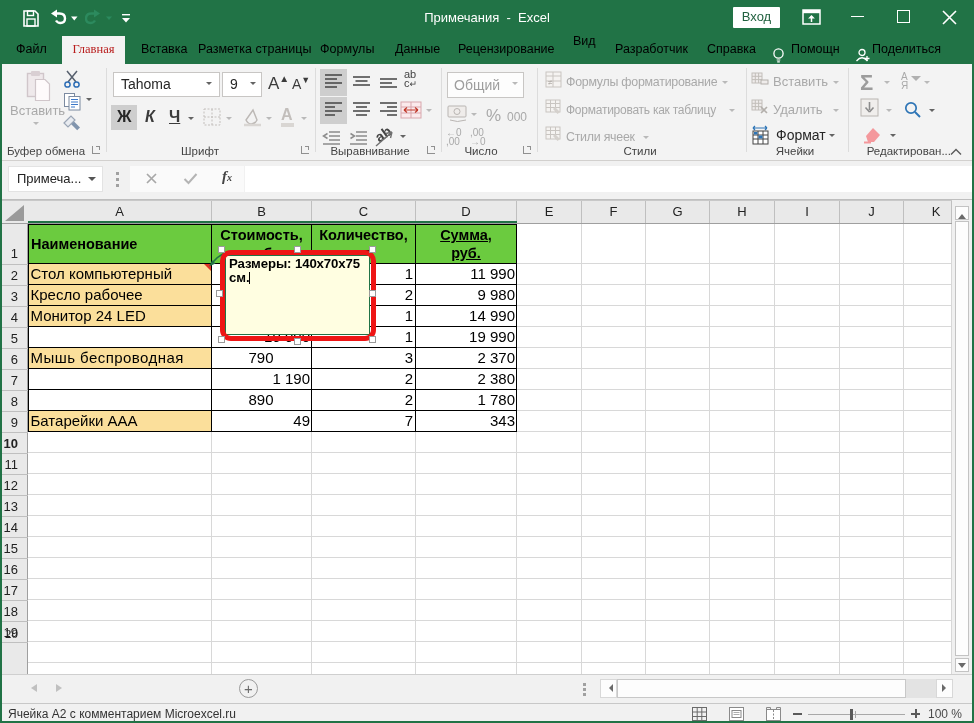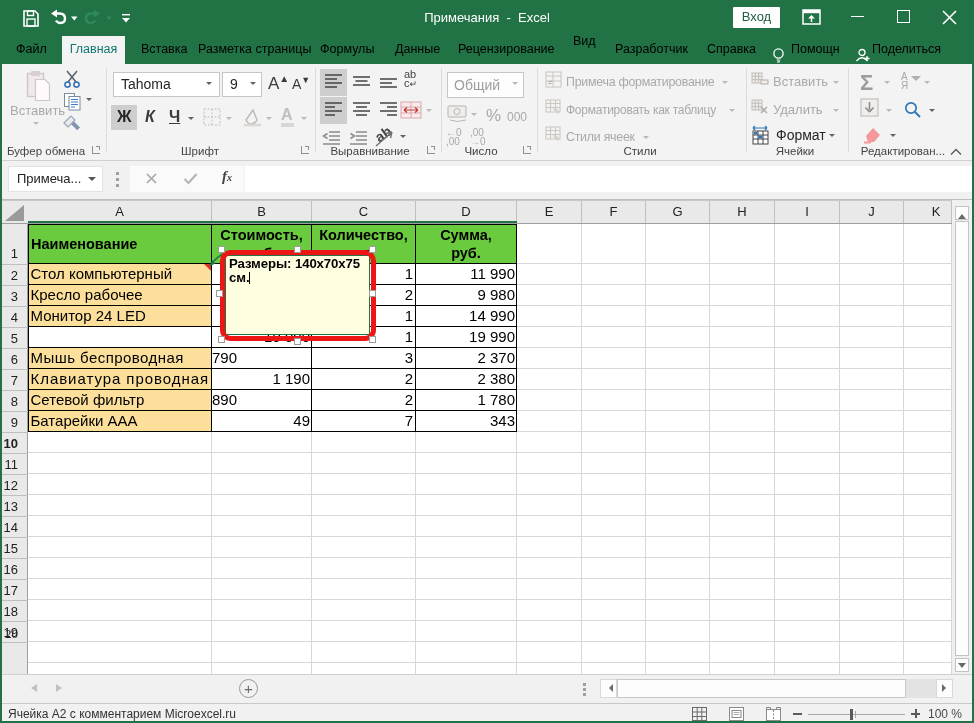--- a/index.html
+++ b/index.html
@@ -9,21 +9,21 @@
 
 
 #titlebar { left:0; top:0; width:974px; height:36px; background:#217346; }
 #titletext { left:0; top:10px; width:974px; text-align:center; color:#fff; font-size:13px; }
 #vhod { left:733px; top:7px; width:47px; height:21px; background:#fff; color:#21613f; font-size:13px; text-align:center; line-height:20px; border-radius:1px; }
 .winbtn { color:#fff; font-size:15px; }
 
 
 #tabrow { left:0; top:36px; width:974px; height:28px; background:#217346; color:#fff; font-size:13px; }
 .rtab { position:absolute; top:0; height:28px; line-height:27px; text-align:center; white-space:nowrap; font-size:12.5px; }
-#tab-active { background:#f3f3f3; color:#0f766e; }
+#tab-active { background:#f3f3f3; color:#b91c1c;font-family:Liberation Serif, serif; }
 
 
 #ribbon { left:0; top:64px; width:974px; height:97px; background:#f3f3f3; border-bottom:1px solid #d2d0ce; }
 .gsep { position:absolute; top:4px; height:84px; width:1px; background:#dcdcdc; }
 .glabel { position:absolute; top:81px; font-size:11.5px; color:#444; text-align:center; white-space:nowrap; }
 .dis { color:#a9a9a9; }
 
 
 #fbar { left:0; top:161px; width:974px; height:39px; background:#f1f1f1; border-bottom:1px solid #bebebe; }
 #namebox { left:8px; top:5px; width:95px; height:26px; background:#fff; border:1px solid #e3e3e3; font-size:13px; color:#222; line-height:24px; padding-left:8px; }
@@ -233,21 +233,21 @@
   <div class="abs dis" style="left:470px;top:64px;font-size:10px;line-height:9px;">,00<br>→0</div>
   <div class="glabel" style="left:451px;width:60px;">Число</div>
   <div class="abs" style="left:523px;top:82px;width:8px;height:8px;border:1px solid #909090;border-top:none;border-right:none;"></div>
   <div class="abs" style="left:527px;top:82px;width:4px;height:4px;border-top:1px solid #909090;border-right:1px solid #909090;"></div>
 
   <svg class="abs" style="left:545px;top:7px" width="17" height="17" viewBox="0 0 17 17">
     <rect x="1" y="1" width="15" height="15" fill="#f5f3f1" stroke="#c9c5c1"></rect>
     <path d="M1 5 h15 M1 10 h15 M8 1 v15" stroke="#c9c5c1"></path>
     <text x="3" y="14" font-size="8" fill="#b3aeaa">≠</text>
   </svg>
-  <div class="abs dis" style="left:566px;top:11px;font-size:12.4px;letter-spacing:-0.25px;">Примеча форматирование</div>
+  <div class="abs dis" style="left:566px;top:11px;font-size:12.4px;letter-spacing:-0.25px;">Формулы форматирование</div>
   <div class="abs" style="left:722px;top:17px;width:0;height:0;border:3.5px solid transparent;border-top-color:#b9b9b9;"></div>
   <svg class="abs" style="left:545px;top:35px" width="18" height="17" viewBox="0 0 18 17">
     <rect x="1" y="1" width="14" height="12" fill="#f5f3f1" stroke="#c9c5c1"></rect>
     <path d="M1 4.5 h14 M1 8.5 h14 M5.5 1 v12 M10.5 1 v12" stroke="#c9c5c1"></path>
     <path d="M10 8 l5 5 l-2.5 2 l-4.5 -5" fill="#d5d1cd"></path>
   </svg>
   <div class="abs dis" style="left:566px;top:39px;font-size:12px;letter-spacing:-0.25px;">Форматировать как таблицу</div>
   <div class="abs" style="left:729px;top:45px;width:0;height:0;border:3.5px solid transparent;border-top-color:#b9b9b9;"></div>
   <svg class="abs" style="left:545px;top:62px" width="18" height="17" viewBox="0 0 18 17">
     <rect x="1" y="1" width="14" height="12" fill="#f5f3f1" stroke="#c9c5c1"></rect>
@@ -296,21 +296,21 @@
   <svg class="abs" style="left:903px;top:36px" width="20" height="19" viewBox="0 0 20 19">
     <circle cx="8" cy="8" r="5.2" fill="none" stroke="#2e75b6" stroke-width="1.7"></circle>
     <path d="M12 12 L17 17" stroke="#2e75b6" stroke-width="2"></path>
   </svg>
   <div class="abs" style="left:929px;top:45px;width:0;height:0;border:3.5px solid transparent;border-top-color:#636363;"></div>
   <svg class="abs" style="left:860px;top:62px" width="24" height="18" viewBox="0 0 24 18">
     <path d="M6 10 L13 2 L20 9 L14 16 L8 16 Z" fill="#f4989c"></path>
     <path d="M4 16.5 h7" stroke="#f4989c" stroke-width="2"></path>
   </svg>
   <div class="abs" style="left:890px;top:70px;width:0;height:0;border:3.5px solid transparent;border-top-color:#636363;"></div>
-  <div class="glabel" style="left:851px;width:100px;text-align:center;padding-left:4px;">Редактирован...</div>
+  <div class="glabel" style="left:851px;width:100px;text-align:right;padding-left:4px;">Редактирован...</div>
   <svg class="abs" style="left:950px;top:84px" width="12" height="8" viewBox="0 0 12 8">
       <path d="M1 6.5 L6 1.5 L11 6.5" fill="none" stroke="#5a5a5a" stroke-width="1.4"></path>
     </svg>
 </div>
 
 <div class="abs" id="fbar">
   <div class="abs" id="namebox">Примеча...</div>
   <div class="abs" style="left:88px;top:16px;width:0;height:0;border:4px solid transparent;border-top-color:#555;"></div>
   <div class="abs" style="left:116px;top:11px;width:3px;height:3px;background:#a0a0a0;box-shadow:0 6px 0 #a0a0a0, 0 12px 0 #a0a0a0;"></div>
   <div class="abs" id="fxbox"></div>
@@ -422,43 +422,41 @@
   <div class="abs" style="left:28px;top:105px;width:489px;height:1px;background:#000;"></div>
   <div class="abs" style="left:28px;top:126px;width:489px;height:1px;background:#000;"></div>
   <div class="abs" style="left:28px;top:147px;width:489px;height:1px;background:#000;"></div>
   <div class="abs" style="left:28px;top:168px;width:489px;height:1px;background:#000;"></div>
   <div class="abs" style="left:28px;top:189px;width:489px;height:1px;background:#000;"></div>
   <div class="abs" style="left:28px;top:210px;width:489px;height:1px;background:#000;"></div>
   <div class="abs" style="left:28px;top:231px;width:489px;height:1px;background:#000;"></div>
   <div class="cell green" style="left:29px;top:25px;width:182px;height:38px;line-height:38px;padding-left:2px;font-size:14.5px;">Наименование</div>
   <div class="cell green" style="left:212px;top:25px;width:99px;height:38px;text-align:center;line-height:18px;padding-top:1px;font-size:14.5px;">Стоимость,<br>руб.</div>
   <div class="cell green" style="left:312px;top:25px;width:103px;height:38px;text-align:center;line-height:18px;padding-top:1px;font-size:14.5px;">Количество,<br>шт.</div>
-  <div class="cell green" style="left:416px;top:25px;width:100px;height:38px;text-align:center;line-height:18px;padding-top:1px;font-size:14.5px;">Сумма,<br>руб.</div>
+  <div class="cell green" style="left:416px;top:25px;width:100px;height:38px;text-align:center;line-height:18px;padding-top:1px;font-size:14.5px;text-decoration:underline;">Сумма,<br>руб.</div>
   <div class="cell tan" style="left:29px;top:64px;width:182px;height:20px;line-height:20px;padding-left:1.5px;">Стол компьютерный</div>
   <div class="cell" style="left:312px;top:64px;width:101px;height:20px;line-height:20px;text-align:right;">1</div>
   <div class="cell" style="left:416px;top:64px;width:99px;height:20px;line-height:20px;text-align:right;">11 990</div>
   <div class="cell tan" style="left:29px;top:85px;width:182px;height:20px;line-height:20px;padding-left:1.5px;">Кресло рабочее</div>
   <div class="cell" style="left:312px;top:85px;width:101px;height:20px;line-height:20px;text-align:right;">2</div>
   <div class="cell" style="left:416px;top:85px;width:99px;height:20px;line-height:20px;text-align:right;">9 980</div>
   <div class="cell tan" style="left:29px;top:106px;width:182px;height:20px;line-height:20px;padding-left:1.5px;">Монитор 24 LED</div>
   <div class="cell" style="left:312px;top:106px;width:101px;height:20px;line-height:20px;text-align:right;">1</div>
   <div class="cell" style="left:416px;top:106px;width:99px;height:20px;line-height:20px;text-align:right;">14 990</div>
   <div class="cell" style="left:212px;top:127px;width:98px;height:20px;line-height:20px;text-align:right;">19 990</div>
   <div class="cell" style="left:312px;top:127px;width:101px;height:20px;line-height:20px;text-align:right;">1</div>
   <div class="cell" style="left:416px;top:127px;width:99px;height:20px;line-height:20px;text-align:right;">19 990</div>
   <div class="cell tan" style="left:29px;top:148px;width:182px;height:20px;line-height:20px;padding-left:1.5px;letter-spacing:0.45px;">Мышь беспроводная</div>
-  <div class="cell" style="left:212px;top:148px;width:98px;height:20px;line-height:20px;text-align:left;">790</div>
+  <div class="cell" style="left:212px;top:148px;width:98px;height:20px;line-height:20px;text-align:center;">790</div>
   <div class="cell" style="left:312px;top:148px;width:101px;height:20px;line-height:20px;text-align:right;">3</div>
   <div class="cell" style="left:416px;top:148px;width:99px;height:20px;line-height:20px;text-align:right;">2 370</div>
-  <div class="cell tan" style="left:29px;top:169px;width:182px;height:20px;line-height:20px;padding-left:1.5px;letter-spacing:0.95px;">Клавиатура проводная</div>
   <div class="cell" style="left:212px;top:169px;width:98px;height:20px;line-height:20px;text-align:right;">1 190</div>
   <div class="cell" style="left:312px;top:169px;width:101px;height:20px;line-height:20px;text-align:right;">2</div>
   <div class="cell" style="left:416px;top:169px;width:99px;height:20px;line-height:20px;text-align:right;">2 380</div>
-  <div class="cell tan" style="left:29px;top:190px;width:182px;height:20px;line-height:20px;padding-left:1.5px;">Сетевой фильтр</div>
-  <div class="cell" style="left:212px;top:190px;width:98px;height:20px;line-height:20px;text-align:left;">890</div>
+  <div class="cell" style="left:212px;top:190px;width:98px;height:20px;line-height:20px;text-align:center;">890</div>
   <div class="cell" style="left:312px;top:190px;width:101px;height:20px;line-height:20px;text-align:right;">2</div>
   <div class="cell" style="left:416px;top:190px;width:99px;height:20px;line-height:20px;text-align:right;">1 780</div>
   <div class="cell tan" style="left:29px;top:211px;width:182px;height:20px;line-height:20px;padding-left:1.5px;">Батарейки ААА</div>
   <div class="cell" style="left:212px;top:211px;width:98px;height:20px;line-height:20px;text-align:right;">49</div>
   <div class="cell" style="left:312px;top:211px;width:101px;height:20px;line-height:20px;text-align:right;">7</div>
   <div class="cell" style="left:416px;top:211px;width:99px;height:20px;line-height:20px;text-align:right;">343</div>
   <div class="abs" style="left:204px;top:64px;width:0;height:0;border-left:7px solid transparent;border-top:7px solid #e03427;"></div>
 </div>
 
 <svg class="abs" style="left:206px;top:250px" width="22" height="20" viewBox="0 0 22 20">

